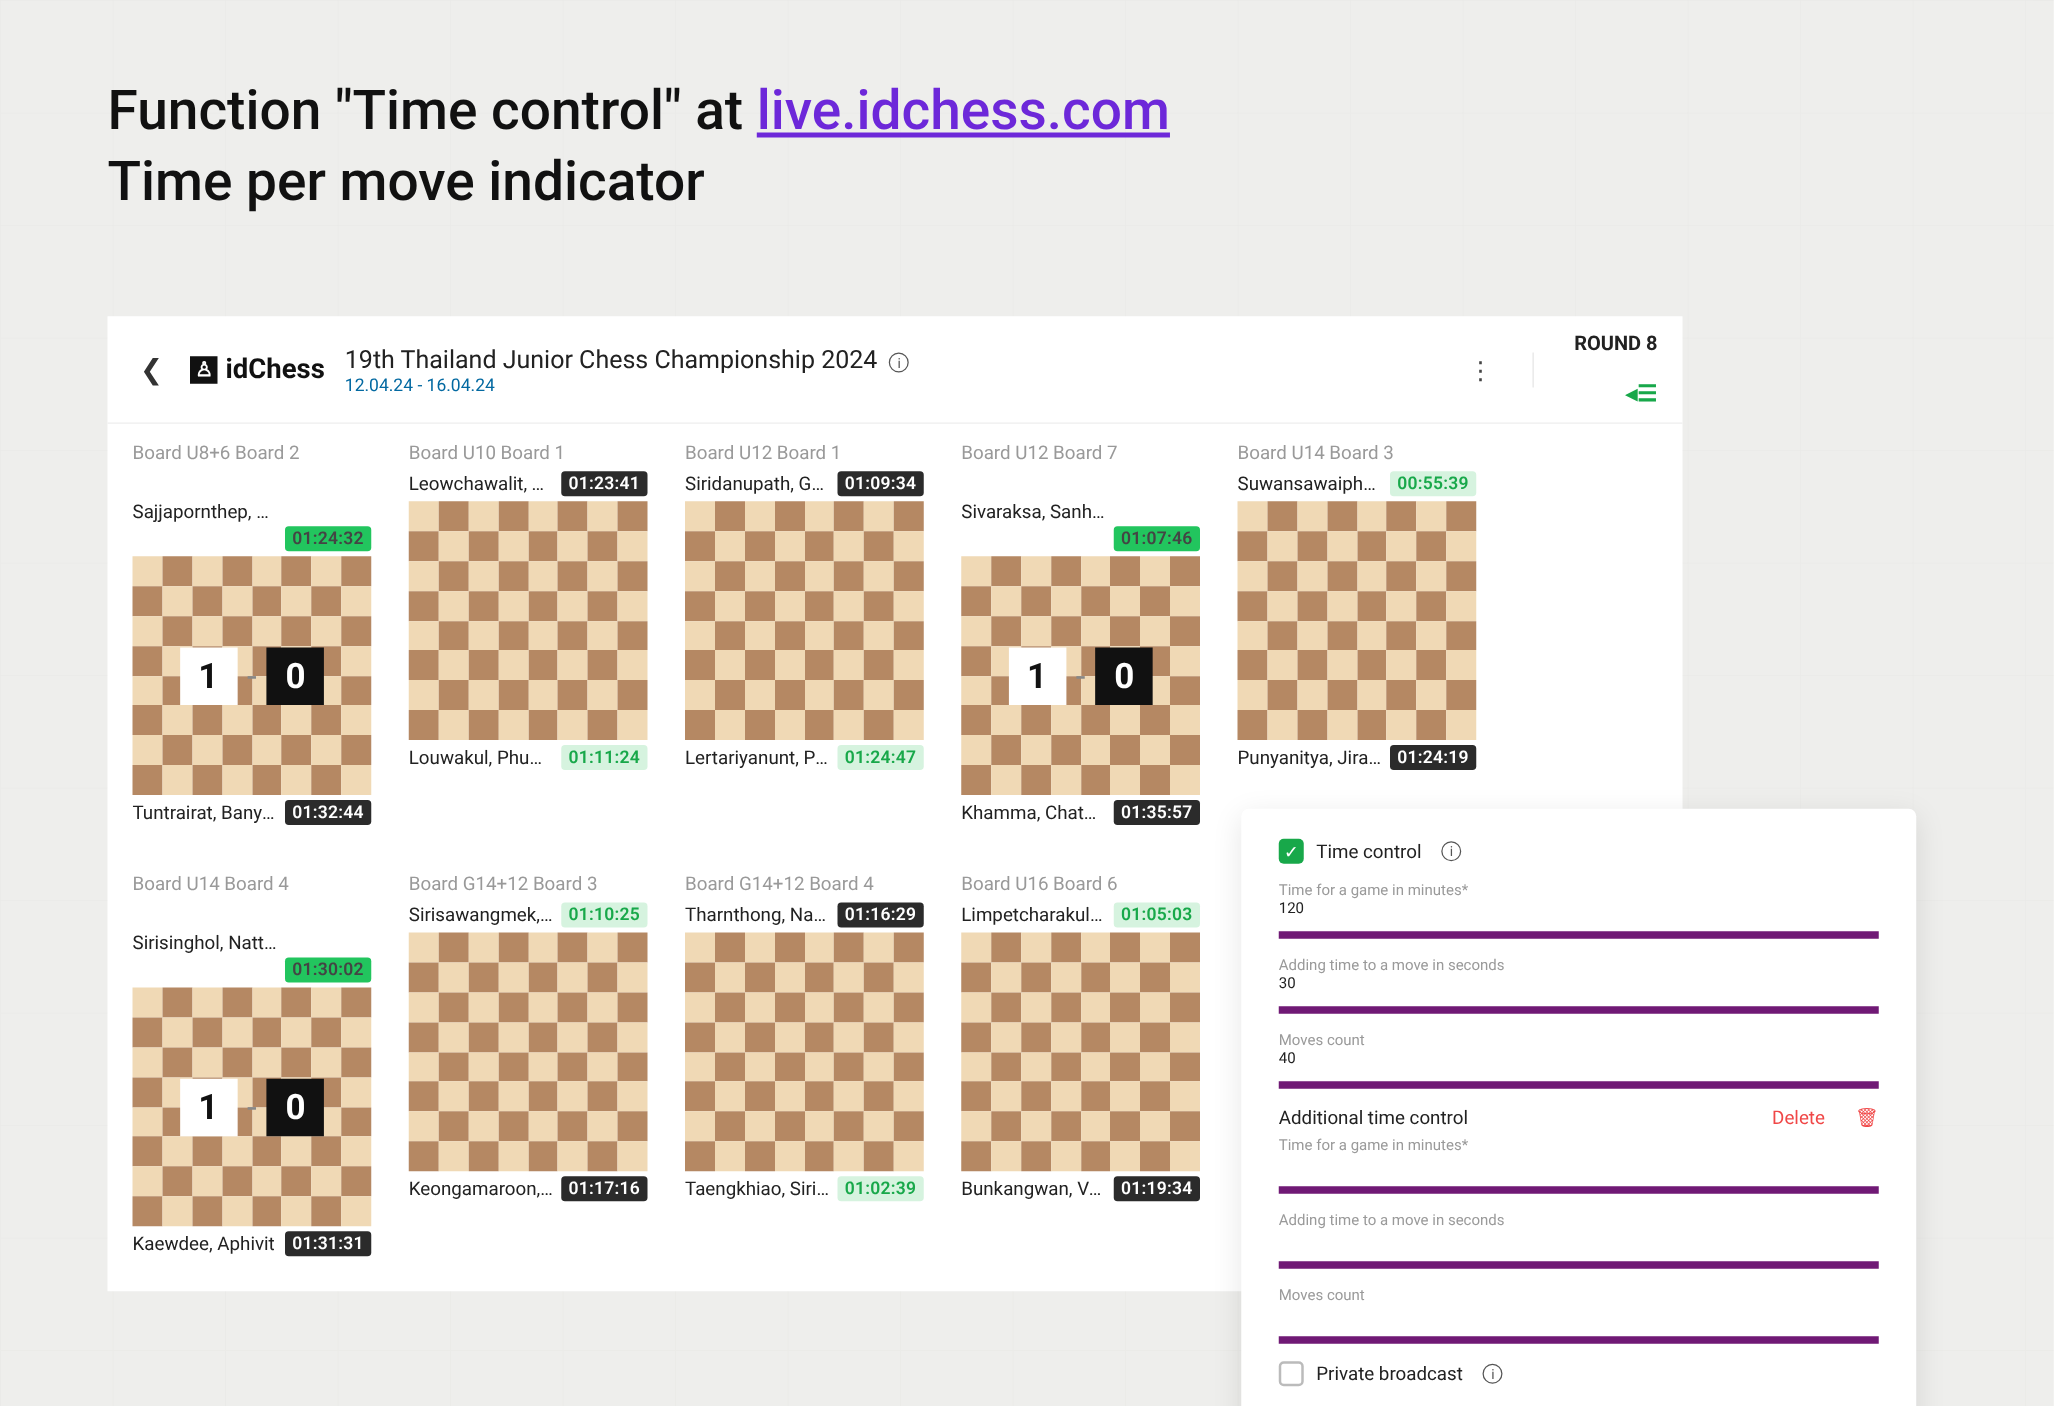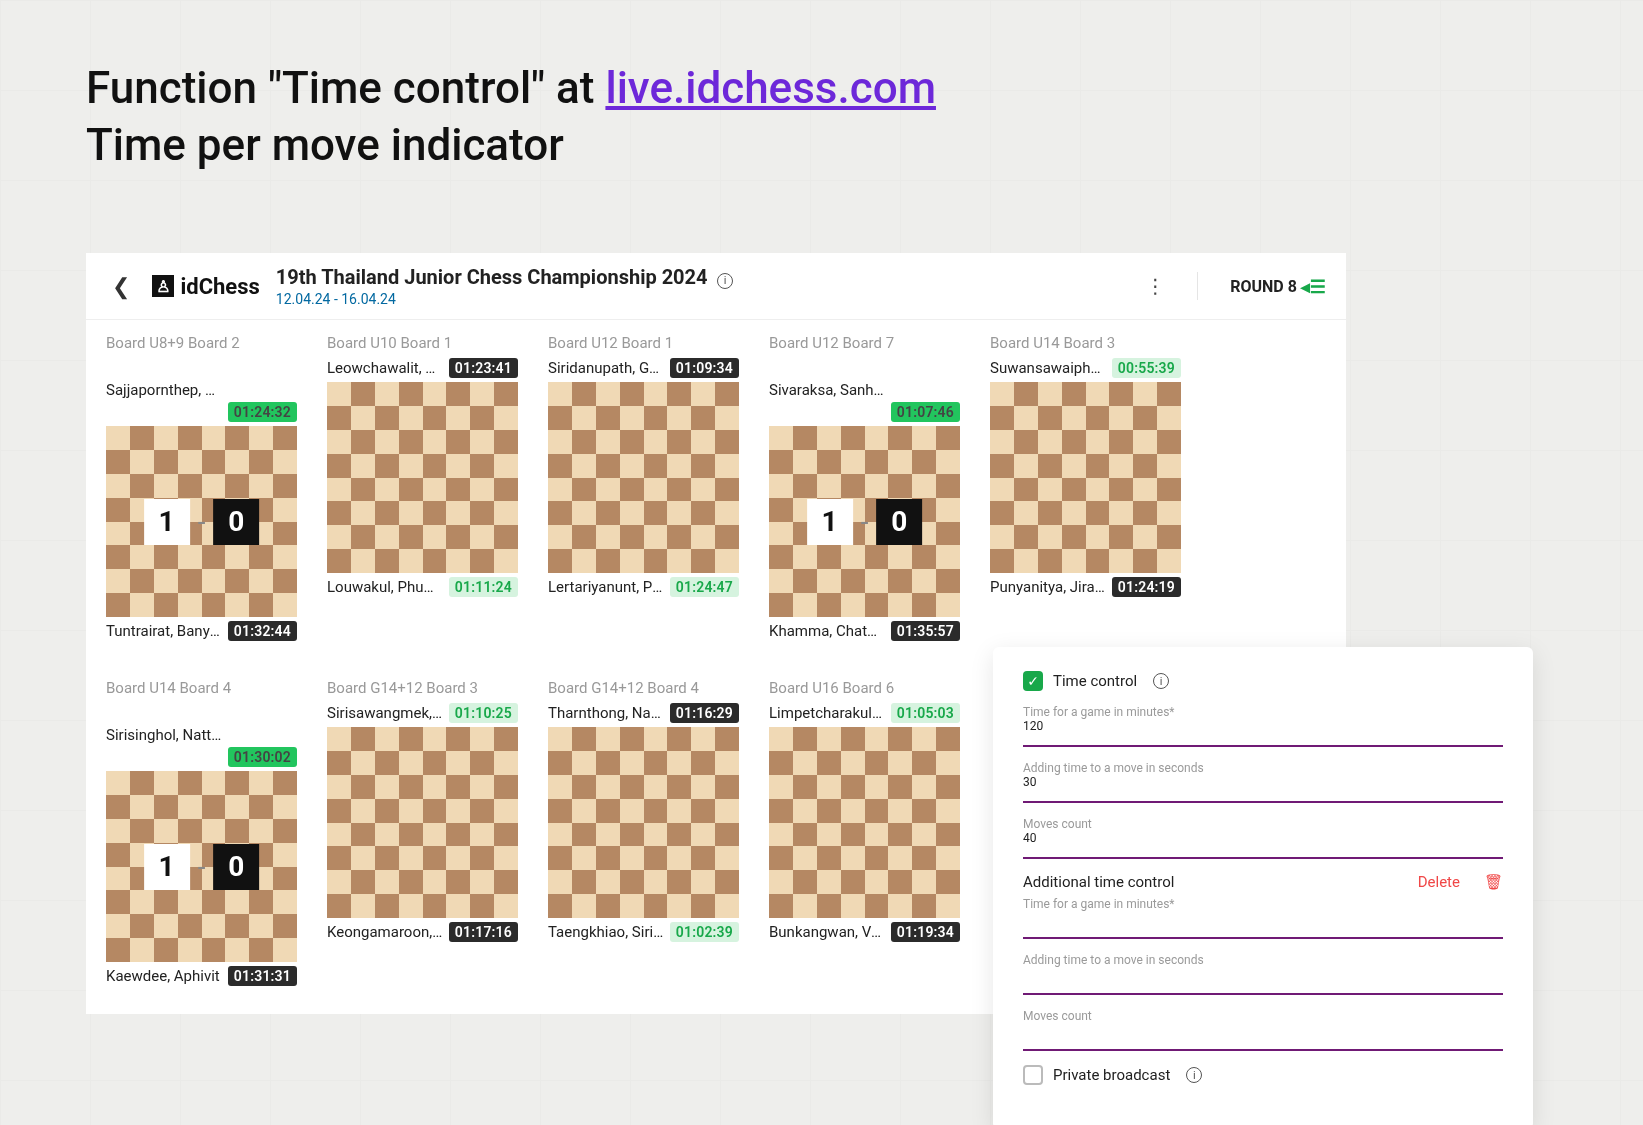--- a/index.html
+++ b/index.html
@@ -5,27 +5,27 @@
   * { box-sizing: border-box; margin: 0; padding: 0; font-family: -apple-system, BlinkMacSystemFont, "Segoe UI", Roboto, Helvetica, Arial, sans-serif; }
   body { width: 1643px; height: 1125px; background: #eeeeec; position: relative; overflow: hidden; }
   .bg-grid { position:absolute; inset:0; background-image: linear-gradient(#e4e4e2 1px, transparent 1px), linear-gradient(90deg, #e4e4e2 1px, transparent 1px); background-size: 90px 90px; opacity:.35; }
   .title-block { position: absolute; left: 86px; top: 60px; font-size: 44px; font-weight: 500; line-height: 1.3; color:#111; }
   .title-block a { color:#6d28d9; text-decoration: underline; }
   .app { position: absolute; left: 86px; top: 253px; width: 1260px; background: #fff; font-size: 14px; }
   .topbar { display:flex; align-items:center; gap:16px; padding: 12px 20px; border-bottom:1px solid #eee; }
   .back { font-size:22px; color:#333; cursor:pointer; padding:0 6px;}
   .logo { display:flex; align-items:center; gap:6px; font-weight:700; font-size:22px; color:#111;}
   .logo .sq { width:22px; height:22px; background:#111; display:inline-flex; align-items:center; justify-content:center; color:#fff; font-size:16px;}
-  .tname { font-weight:700; font-size:20px; color:#222;}
+  .tname { font-weight:400; font-size:20px; color:#222;}
   .dates { font-size:14px; color:#0369a1; margin-top:2px;}
   .info-ic { width:16px;height:16px;border:1.5px solid #555;border-radius:50%;display:inline-flex;align-items:center;justify-content:center;font-size:11px;color:#555;margin-left:6px;}
   .sp { flex:1;}
   .kebab { font-size:20px; color:#444; padding:0 16px; cursor:pointer;}
   .divider { width:1px; height:28px; background:#e5e5e5;}
-  .round { font-weight:700; font-size:16px; color:#222; display:flex; align-items:center; gap:4px; padding-left:16px;}
+  .round { font-weight:700; font-size:16px; color:#222; display:flex; align-items:flex-end; gap:20px; padding-left:16px;flex-direction:column;}
   .round-ic { color:#18a84a; font-size:18px;}
   .grid { display:flex; flex-wrap:wrap; gap: 34px 30px; padding: 14px 20px 24px;}
   .card { width: 191px; }
   .bname { font-size:15px; color:#999; margin-bottom:6px; white-space:nowrap; overflow:hidden; text-overflow:ellipsis;}
   .prow { display:flex; align-items:center; justify-content:space-between; gap:6px; margin:4px 0;}
   .pname { font-size:15px; color:#222; white-space:nowrap; overflow:hidden; text-overflow:ellipsis; flex:1;}
   .clock { font-size:14px; font-weight:600; padding:2px 6px; border-radius:3px; letter-spacing:.2px;}
   .clock.light { background:#22c55e; color:#444;margin-top:44px;}
   .clock.dark  { background:#2b2b2b; color:#fff;}
   .clock.green { background:#d6f3df; color:#18a84a;}
@@ -37,21 +37,21 @@
   .score-ov .w { background:#fff; color:#111;}
   .score-ov .b { background:#111; color:#fff;}
   .score-ov .dash { color:#888; font-size:28px; align-self:center;}
 
   .panel { position:absolute; left:993px; top:647px; width:540px; background:#fff; padding: 24px 30px 30px; font-size:15px; border-radius:6px; box-shadow:0 6px 24px rgba(0,0,0,.10);}
   .chk-row { display:flex; align-items:center; gap:10px; margin-bottom:14px;}
   .chkbox { width:20px; height:20px; border-radius:4px; display:inline-flex; align-items:center; justify-content:center; font-size:14px; color:#fff;}
   .chkbox.on { background:#18a84a;}
   .chkbox.off { border:2px solid #bbb;}
   .chk-row .lbl { color:#222;}
-  .field { margin:4px 0 14px; border-bottom:2px solid #701a75; padding-bottom:4px;}
+  .field { margin:4px 0 14px; border-bottom:6px solid #701a75; padding-bottom:4px;}
   .flabel { font-size:12px; color:#9a9a9a;}
   .fval { font-size:12px; color:#222; min-height:22px;}
   .add-row { display:flex; justify-content:space-between; align-items:center; margin:10px 0 6px;}
   .add-row .t { color:#222;}
   .del { color:#f04747; display:flex; align-items:center; gap:24px; cursor:pointer;}
 </style>
 </head>
 <body>
 
 <div class="bg-grid"></div>
@@ -82,21 +82,21 @@
     <span class="kebab">⋮</span>
     <span class="divider"></span>
     <span class="round">
       <span>ROUND 8</span>
       <span class="round-ic">◂☰</span>
     </span>
   </div>
 
   <div class="grid" id="grid">
       <div class="card">
-    <div class="bname">Board U8+9 Board 2</div>
+    <div class="bname">Board U8+6 Board 2</div>
     <div class="prow">
       <span class="pname">Sajjapornthep, Jar…</span>
       <span class="clock light">01:24:32</span>
     </div>
     <div class="board">
           <div class="c "></div>
           <div class="c d"></div>
           <div class="c "></div>
           <div class="c d"></div>
           <div class="c "></div>

